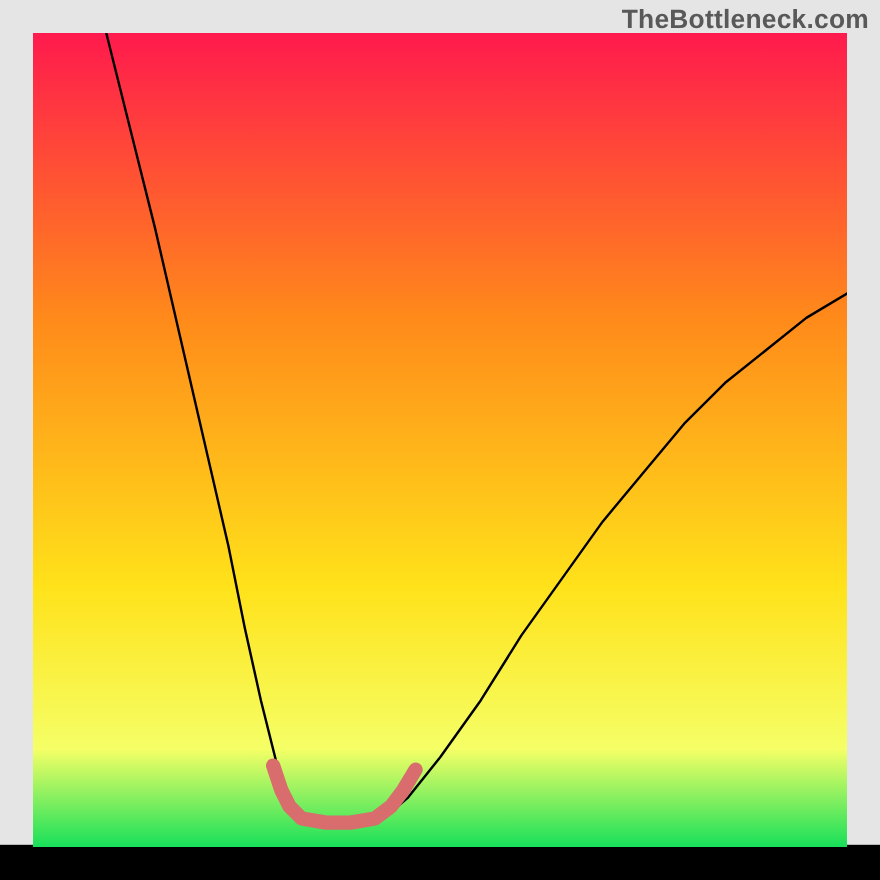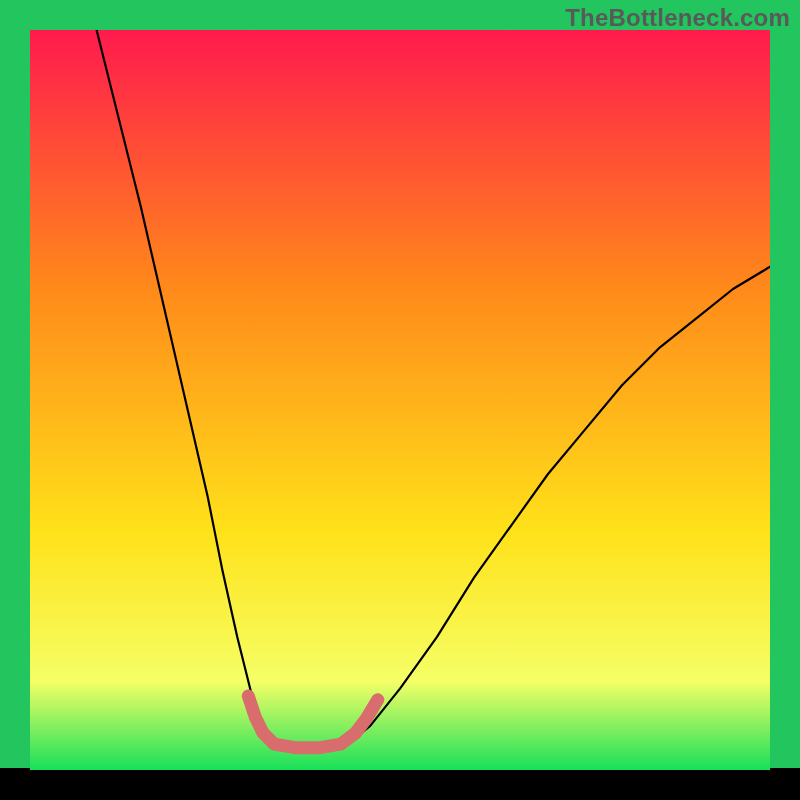--- a/index.html
+++ b/index.html
@@ -8,21 +8,21 @@
     width: 800px;
     height: 800px;
     overflow: hidden;
     background: #000;
     font-family: Arial, Helvetica, sans-serif;
   }
   .frame {
     position: relative;
     width: 800px;
     height: 768px;
-    background: #22c55e;
+    background: #e5e5e5;
   }
   .watermark {
     position: absolute;
     top: 4px;
     right: 10px;
     color: #595959;
     font-size: 24px;
     font-weight: bold;
     letter-spacing: 0.2px;
     z-index: 5;

